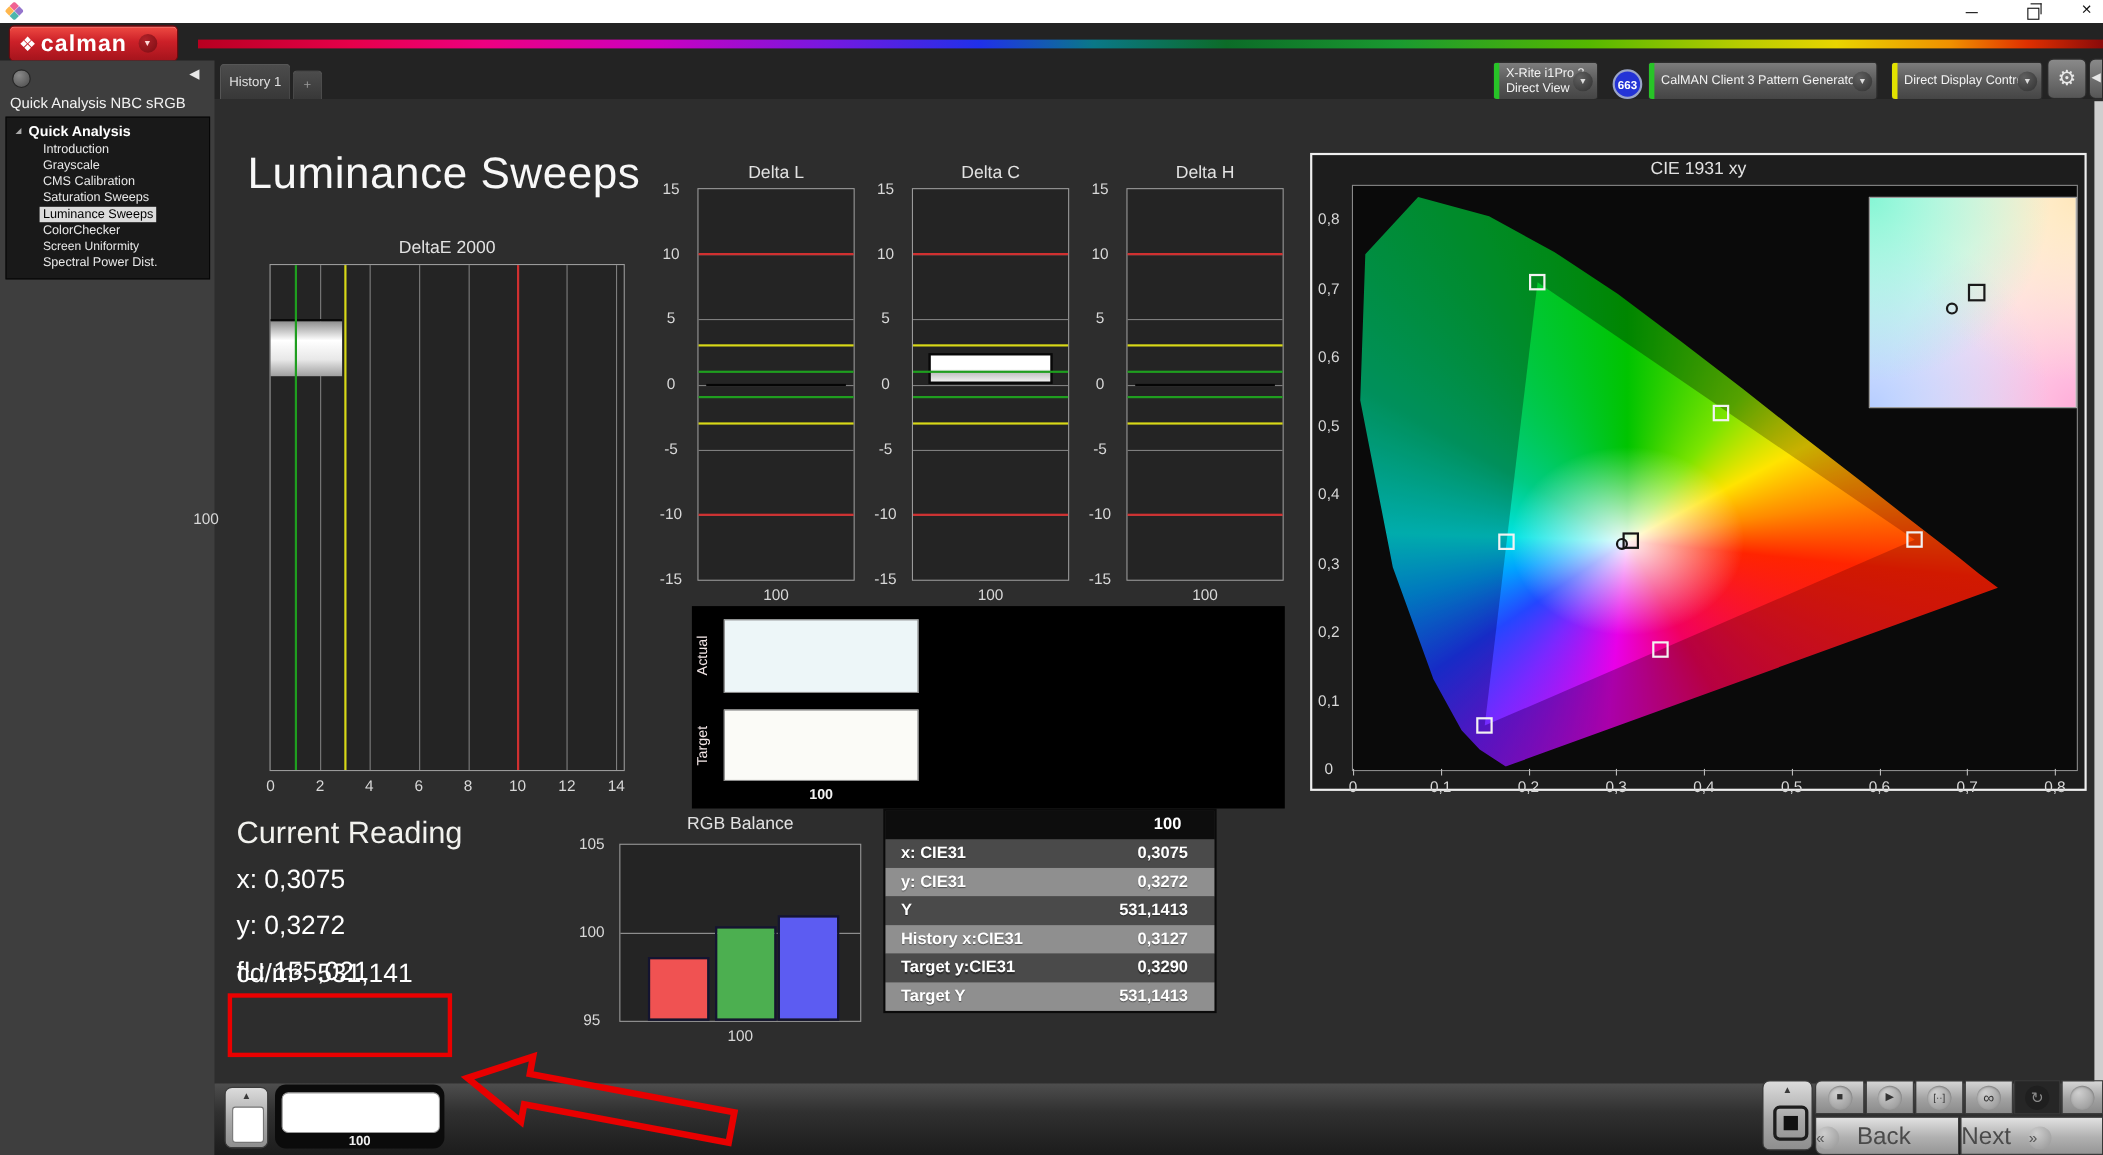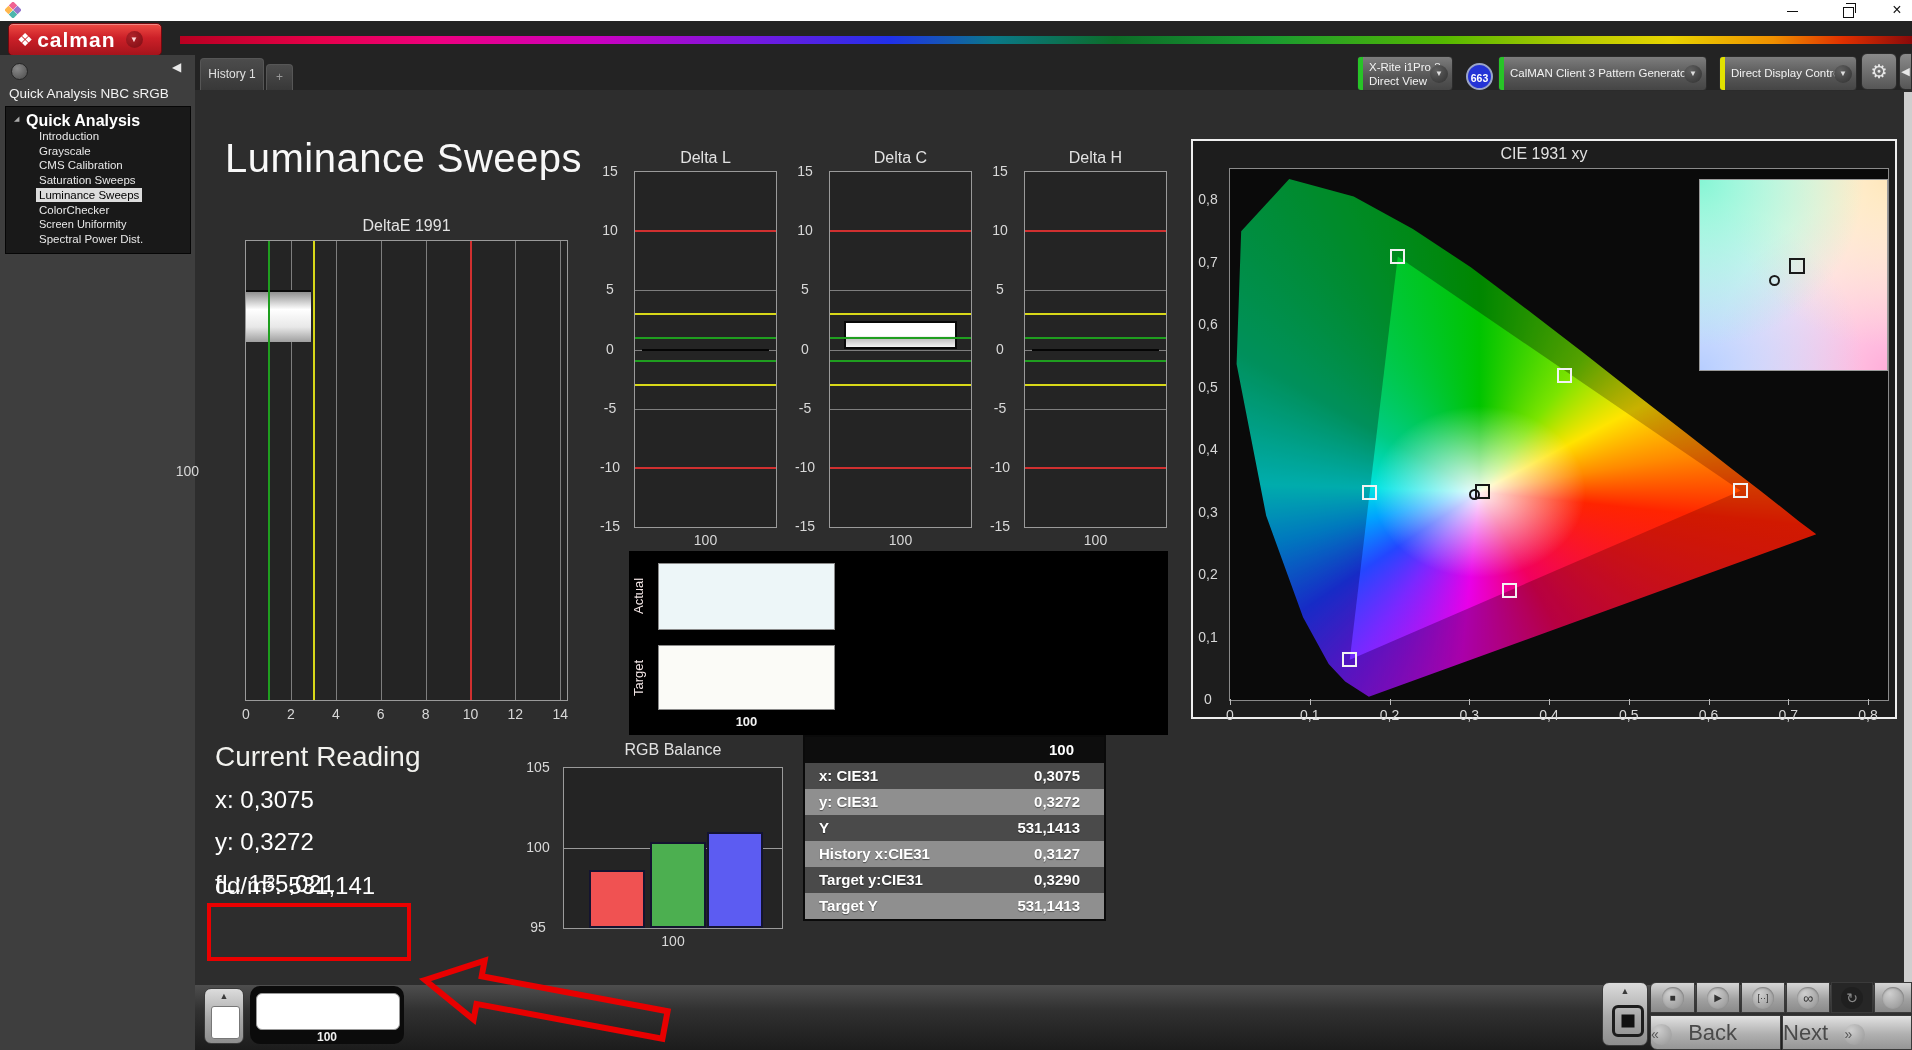--- a/index.html
+++ b/index.html
@@ -37,21 +37,21 @@
     color:#fff;font-size:10.5px;font-weight:bold;text-align:center;line-height:27px;box-sizing:border-box}
   .sqbtn{position:absolute;border-radius:6px;background:linear-gradient(180deg,#8a8a8a,#565656);border:1px solid #2b2b2b;
     color:#e8e8e8;text-align:center;box-sizing:border-box}
   
   .sidebar{position:absolute;left:0;top:55px;width:195px;height:995px;background:#3e3e3e}
   .dotbtn{position:absolute;left:11px;top:8px;width:15px;height:15px;border-radius:50%;
     background:radial-gradient(circle at 35% 30%,#8a8a8a,#4a4a4a);border:1px solid #262626}
   .collapse{position:absolute;left:172px;top:5px;color:#e8e8e8;font-size:12px}
   .sb-header{position:absolute;left:9px;top:31px;color:#f2f2f2;font-size:13.5px}
   .treebox{position:absolute;left:5px;top:51px;width:184px;height:146px;background:#191919;border:1px solid #060606}
-  .tree-root{position:absolute;left:20px;top:5px;color:#fff;font-size:16px;font-weight:bold}
+  .tree-root{position:absolute;left:20px;top:5px;color:#fff;font-size:13px;font-weight:bold}
   .expander{position:absolute;left:8px;top:8px;color:#aaa;font-size:7px}
   
   .page-title{position:absolute;left:225px;top:136px;font-size:40px;color:#f8f8f8;letter-spacing:.5px}
   .chart-title{position:absolute;color:#e2e2e2;font-size:16px;text-align:center}
   .plot{position:absolute;background:#242424;border:1px solid #9a9a9a;box-sizing:border-box}
   .axlab{position:absolute;color:#d8d8d8;font-size:14px;text-align:center}
   
   .swpanel{position:absolute;left:629px;top:551px;width:539px;height:184px;background:#000}
   .vlabel{position:absolute;left:2px;width:16px;color:#f3e6e6;font-size:13px;writing-mode:vertical-rl;
     transform:rotate(180deg);text-align:center;height:70px}
@@ -167,21 +167,21 @@
         <div style="position: absolute; left: 30px; top: 58.8px; font-size: 11.5px; line-height: 14px; white-space: nowrap; color: rgb(0, 0, 0); background: rgb(220, 220, 220); padding: 0px 3px;">Luminance Sweeps</div>
         <div style="position: absolute; left: 30px; top: 73.5px; font-size: 11.5px; line-height: 14px; white-space: nowrap; color: rgb(232, 232, 232); background: transparent; padding: 0px 3px;">ColorChecker</div>
         <div style="position: absolute; left: 30px; top: 88.2px; font-size: 11px; line-height: 14px; white-space: nowrap; color: rgb(232, 232, 232); background: transparent; padding: 0px 3px;">Screen Uniformity</div>
         <div style="position: absolute; left: 30px; top: 102.9px; font-size: 11.5px; line-height: 14px; white-space: nowrap; color: rgb(232, 232, 232); background: transparent; padding: 0px 3px;">Spectral Power Dist.</div>
       </div>
   </div>
 </div>
 
 <div class="page-title">Luminance Sweeps</div>
 
-<div class="chart-title" style="left:245px;top:217px;width:323px">DeltaE 1991</div>
+<div class="chart-title" style="left:245px;top:217px;width:323px">DeltaE 2000</div>
 <div class="plot" id="plot-deltae" style="left:245px;top:240px;width:323px;height:461px">
     <div style="position: absolute; left: -15px; top: 465px; width: 30px; color: rgb(216, 216, 216); font-size: 14px; text-align: center;">0</div>
     <div style="position: absolute; left: 44.8951px; top: 0px; bottom: 0px; width: 1px; background: rgb(126, 126, 126);"></div>
     <div style="position: absolute; left: 29.8951px; top: 465px; width: 30px; color: rgb(216, 216, 216); font-size: 14px; text-align: center;">2</div>
     <div style="position: absolute; left: 89.7902px; top: 0px; bottom: 0px; width: 1px; background: rgb(126, 126, 126);"></div>
     <div style="position: absolute; left: 74.7902px; top: 465px; width: 30px; color: rgb(216, 216, 216); font-size: 14px; text-align: center;">4</div>
     <div style="position: absolute; left: 134.685px; top: 0px; bottom: 0px; width: 1px; background: rgb(126, 126, 126);"></div>
     <div style="position: absolute; left: 119.685px; top: 465px; width: 30px; color: rgb(216, 216, 216); font-size: 14px; text-align: center;">6</div>
     <div style="position: absolute; left: 179.58px; top: 0px; bottom: 0px; width: 1px; background: rgb(126, 126, 126);"></div>
     <div style="position: absolute; left: 164.58px; top: 465px; width: 30px; color: rgb(216, 216, 216); font-size: 14px; text-align: center;">8</div>

